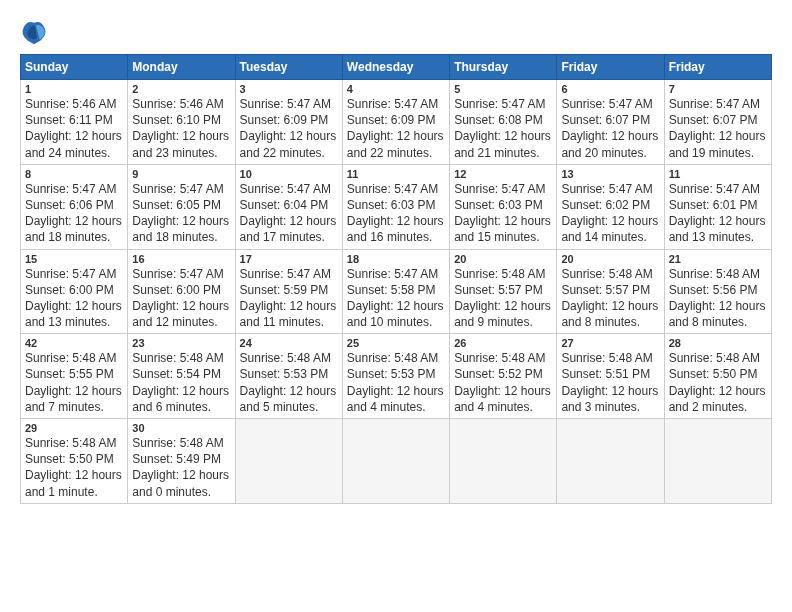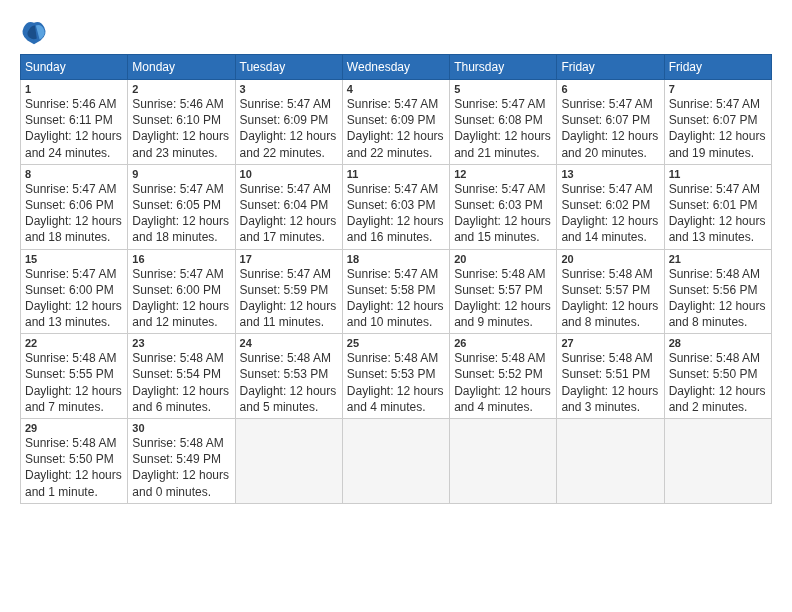--- a/index.html
+++ b/index.html
@@ -60,21 +60,21 @@
     }
     table {
       width: 100%;
       border-collapse: collapse;
       table-layout: fixed;
     }
     thead tr th {
       background: #2a6db5;
       color: #fff;
       font-size: 12px;
-      font-weight: normal;
+      font-weight: bold;
       padding: 5px 4px;
       text-align: left;
       border: 1px solid #1e5a9a;
     }
     tbody tr td {
       border: 1px solid #ccc;
       vertical-align: top;
       padding: 3px 4px;
       font-size: 8.5px;
       color: #333;
@@ -216,21 +216,21 @@
         <span class="day-num">20</span>
         <span class="cell-text">Sunrise: 5:48 AM<br>Sunset: 5:57 PM<br>Daylight: 12 hours and 8 minutes.</span>
       </td>
           <td>
         <span class="day-num">21</span>
         <span class="cell-text">Sunrise: 5:48 AM<br>Sunset: 5:56 PM<br>Daylight: 12 hours and 8 minutes.</span>
       </td>
         </tr>
         <tr>
           <td>
-        <span class="day-num">22</span>
+        <span class="day-num">42</span>
         <span class="cell-text">Sunrise: 5:48 AM<br>Sunset: 5:55 PM<br>Daylight: 12 hours and 7 minutes.</span>
       </td>
           <td>
         <span class="day-num">23</span>
         <span class="cell-text">Sunrise: 5:48 AM<br>Sunset: 5:54 PM<br>Daylight: 12 hours and 6 minutes.</span>
       </td>
           <td>
         <span class="day-num">24</span>
         <span class="cell-text">Sunrise: 5:48 AM<br>Sunset: 5:53 PM<br>Daylight: 12 hours and 5 minutes.</span>
       </td>

